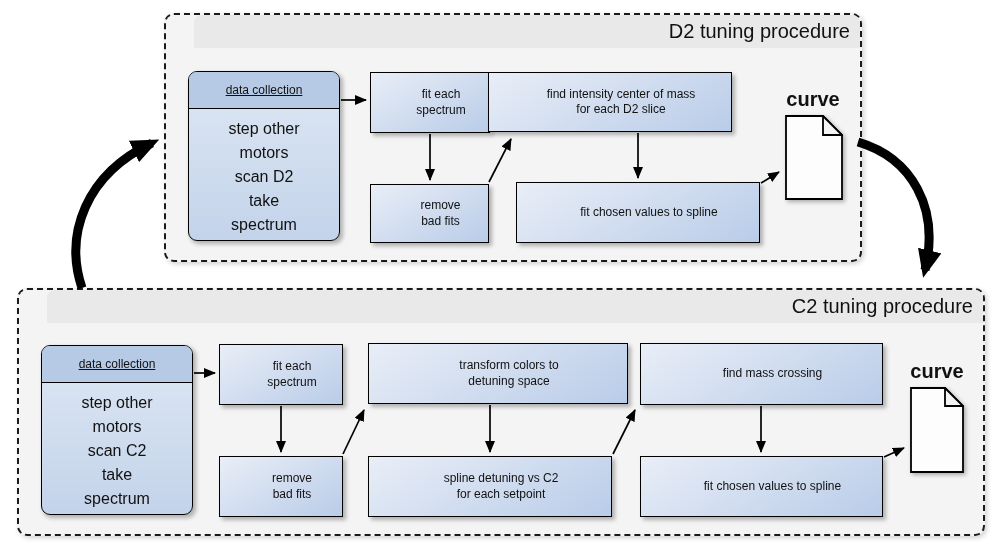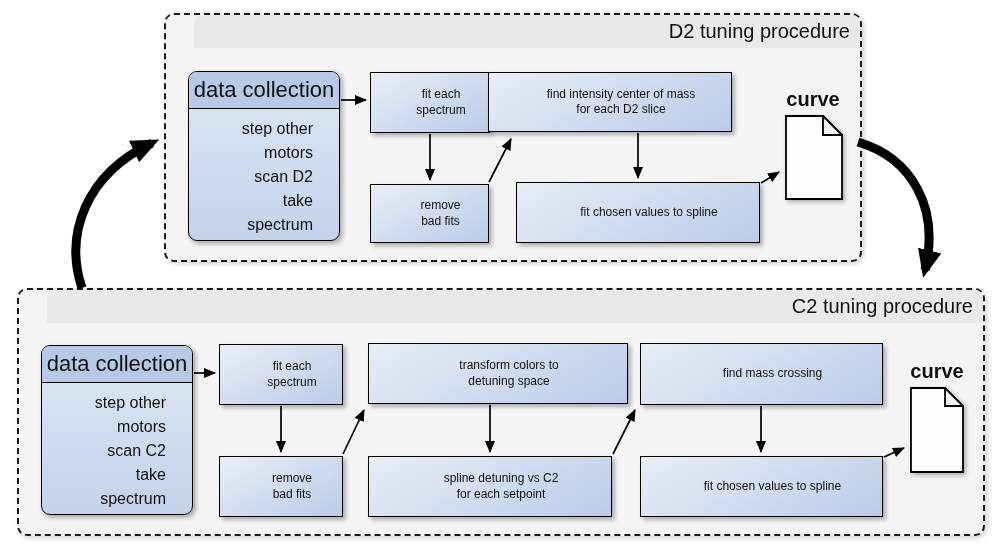--- a/index.html
+++ b/index.html
@@ -25,24 +25,24 @@
     padding-left:22px;
   }
   .datacol{
     position:absolute;border:1.6px solid #000;border-radius:9px;box-sizing:border-box;
     overflow:hidden;box-shadow:2.5px 2.5px 4px rgba(0,0,0,0.28);
     background:linear-gradient(180deg,#dee8f4 0%,#c3d3ea 100%);
   }
   .datacol-header{
     height:37px;background:#b6cae5;border-bottom:1.6px solid #000;
     display:flex;align-items:center;justify-content:center;
-    font-size:22px;box-sizing:border-box;
+    font-size:12px;box-sizing:border-box;text-decoration:underline;
   }
   .datacol-body{
-    padding:8px 26px;font-size:16px;line-height:1.5;white-space:pre-line;text-align:right;
+    padding:8px 26px;font-size:16px;line-height:1.5;white-space:pre-line;text-align:center;
   }
   .doc-wrap{position:absolute;filter:drop-shadow(2px 2px 2px rgba(0,0,0,0.3));}
   .doc-label{
     position:absolute;width:80px;text-align:center;font-size:20px;font-weight:bold;
   }
   .overlay{position:absolute;left:0;top:0;pointer-events:none;}
 </style>
 </head>
 <body>
 

